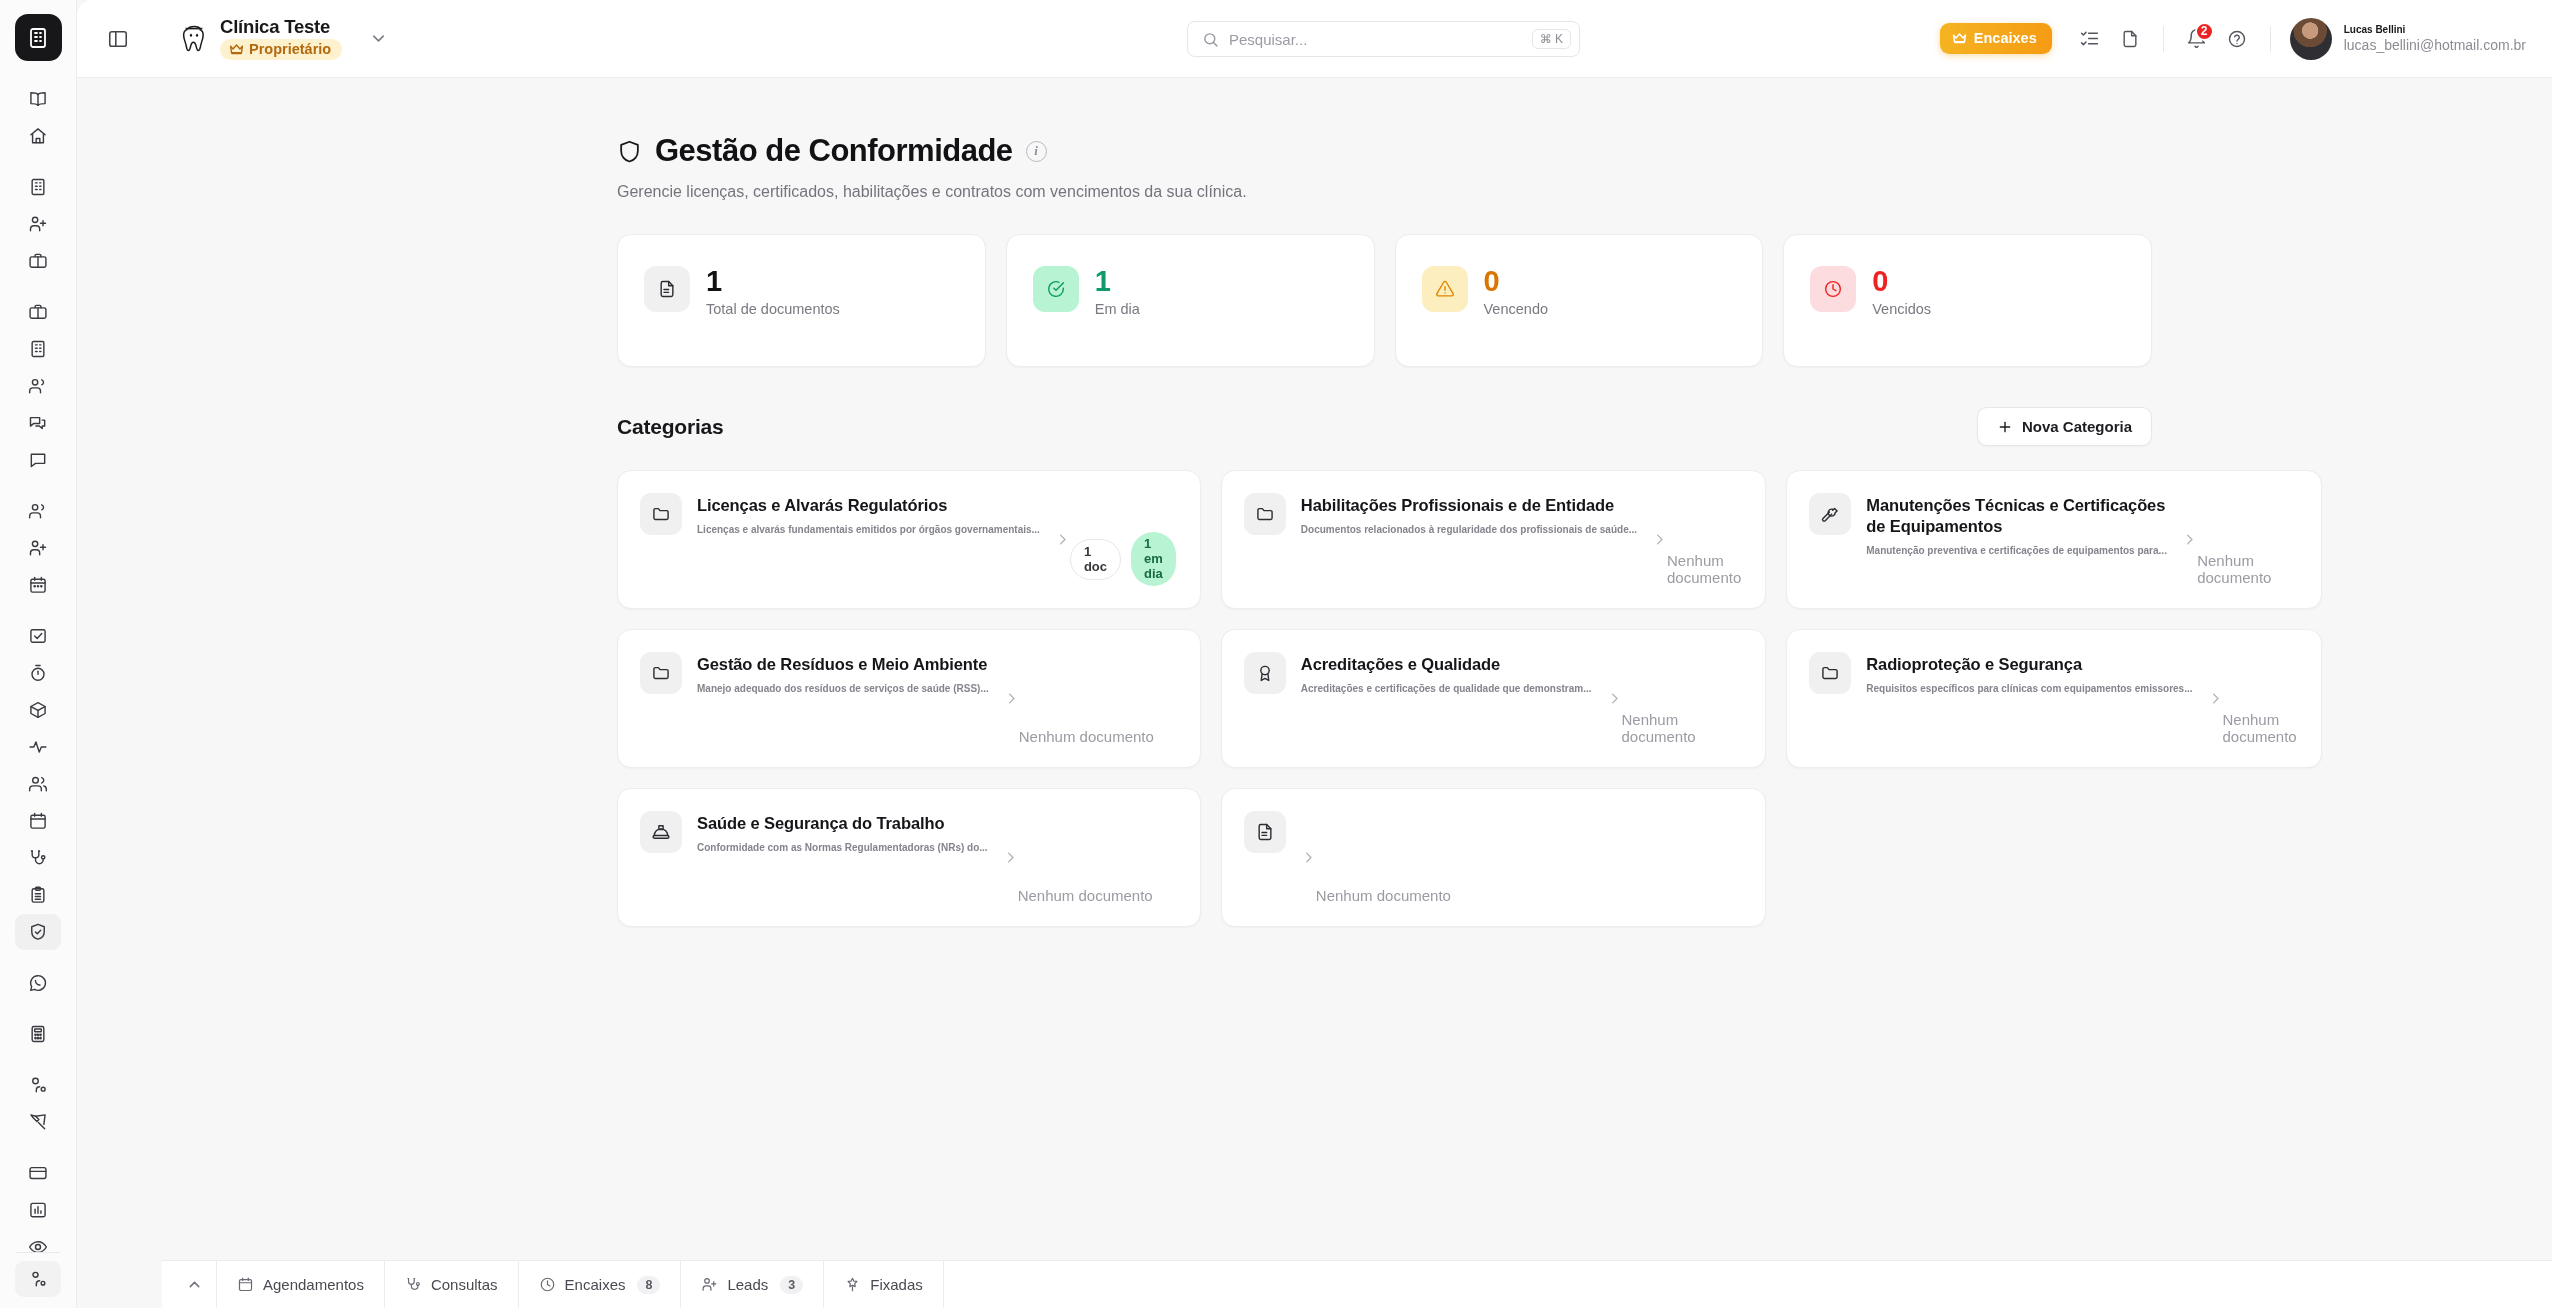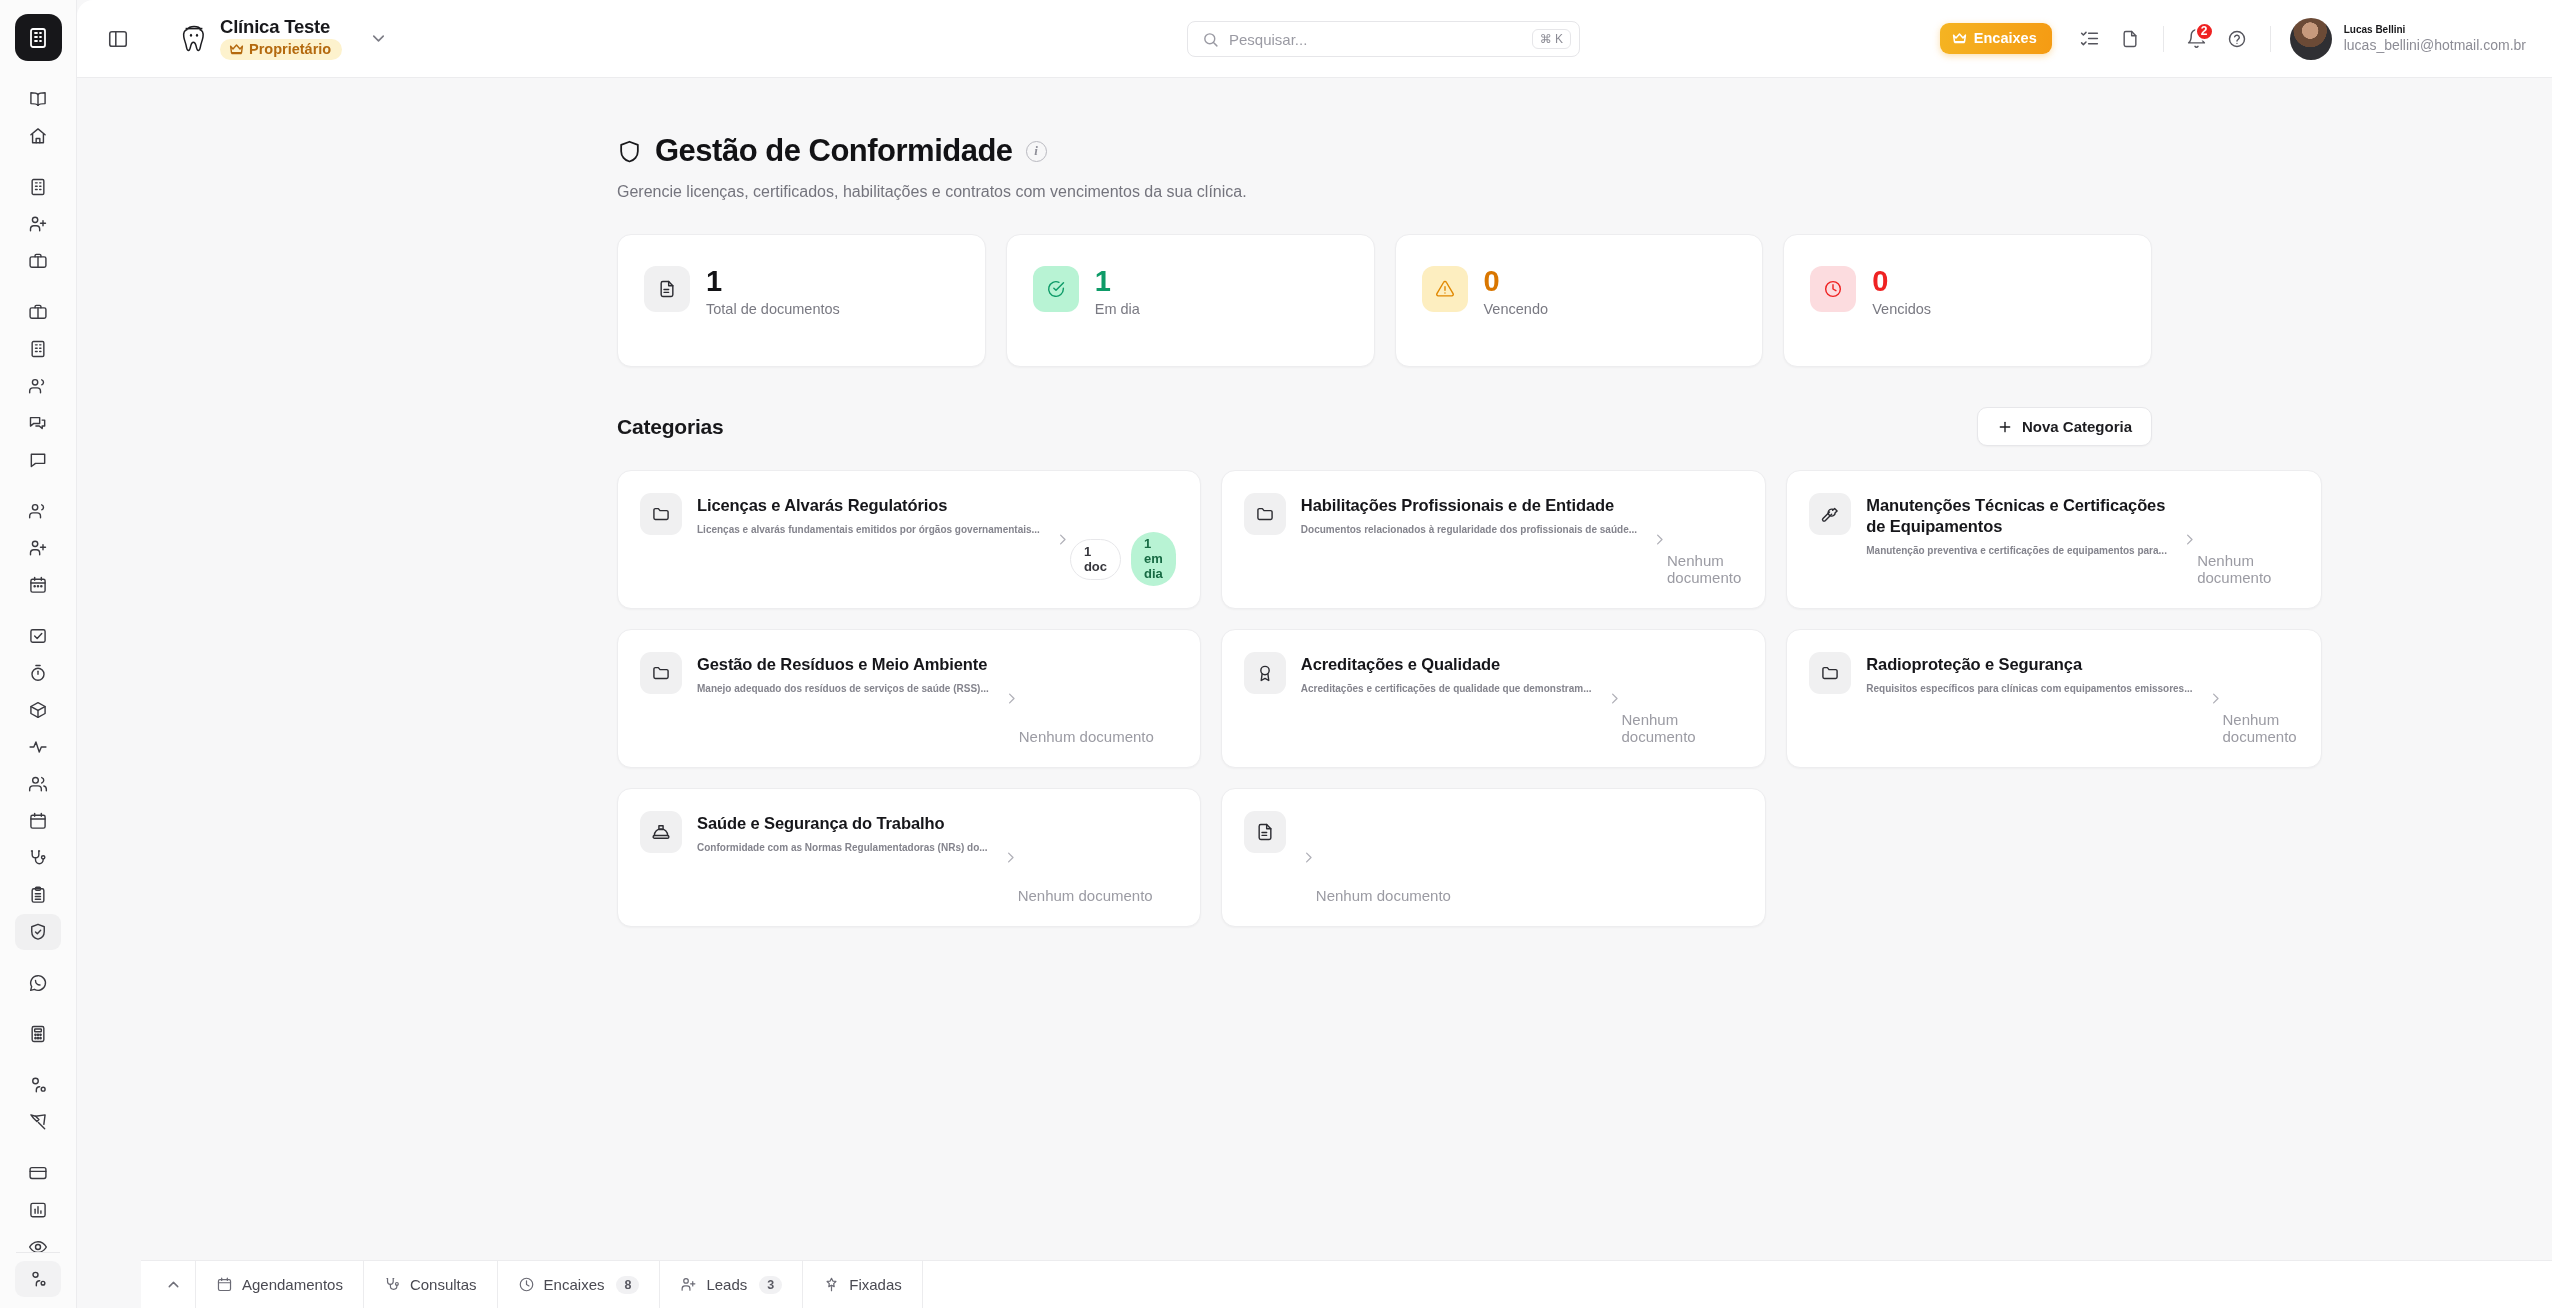--- a/index.html
+++ b/index.html
@@ -184,21 +184,21 @@
   .chip {
     display: inline-flex; align-items: center;
     border-radius: 999px; font-size: 13px; font-weight: 600;
     padding: 4px 13px 5px;
   }
   .chip-doc { background: #fff; border: 1px solid #e7e7ea; color: #37373d; }
   .chip-ok { background: #b8f3d4; color: #176a43; }
 
   
   .bottombar {
-    position: absolute; left: 64px; bottom: 0; right: 0;
+    position: absolute; left: 85px; bottom: 0; right: 0;
     height: 48px; background: #fff;
     border-top: 1px solid #ececee;
     display: flex; align-items: stretch;
     padding-left: 10px;
   }
   .bb-chev { width: 44px; display: flex; align-items: center; justify-content: center; color: #70707a; }
   .bb-item {
     display: flex; align-items: center; gap: 9px;
     padding: 0 20px; border-left: 1px solid #ececee;
     font-size: 15px; color: #4a4a52; font-weight: 500;

